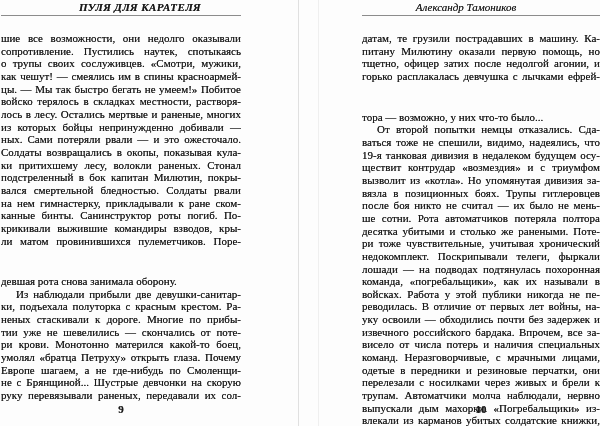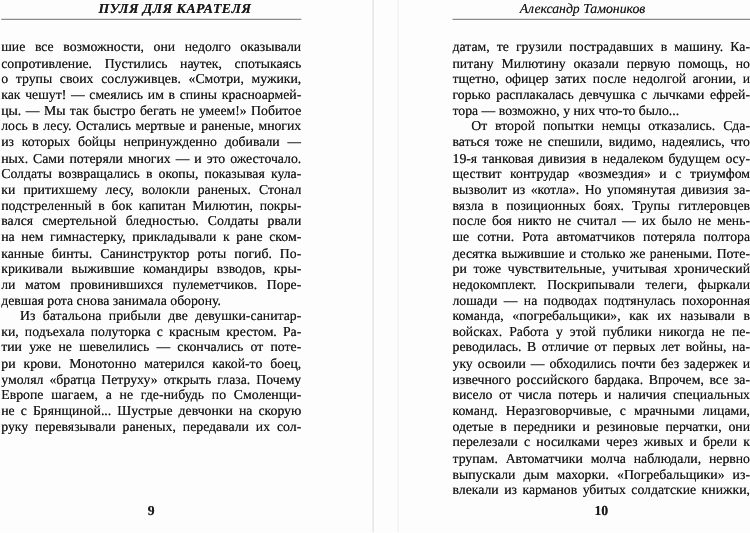--- a/index.html
+++ b/index.html
@@ -28,21 +28,21 @@
   .head-rule { position:absolute; top:15px; left:0; right:0; height:1px; background:var(--rule,#8c8c8c); }
   .bodytext { position:absolute; top:32px; left:0; right:0; }
   .line {
     font-size:11px; line-height:12.66px;
     color:var(--ink,#1a1a1a);
     text-align:justify; text-align-last:justify;
     white-space:nowrap; overflow:hidden;
     text-shadow:0 0 0.45px rgba(22,22,22,.8);
   }
   .line.indent   { text-indent:15px; }
-  .line.para-end { text-align-last:left; }
+  .line.para-end { text-align-last:left;margin-top:28px; }
   .page-num {
     position:absolute; top:403px; left:0; right:0;
     text-align:center; font-size:11px; font-weight:bold;
     color:var(--ink,#1a1a1a); text-shadow:0 0 0.3px rgba(22,22,22,.7);
   }
 </style>
 </head>
 <body>
 
 <div class="spread">
@@ -50,34 +50,36 @@
   <div class="page left">
     <div class="tb">
       <div class="running-head">ПУЛЯ ДЛЯ КАРАТЕЛЯ</div>
       <div class="head-rule"></div>
       <div class="bodytext">
           <div class="line">шие все возможности, они недолго оказывали</div>
           <div class="line">сопротивление. Пустились наутек, спотыкаясь</div>
           <div class="line">о трупы своих сослуживцев. «Смотри, мужики,</div>
           <div class="line">как чешут! — смеялись им в спины красноармей-</div>
           <div class="line">цы. — Мы так быстро бегать не умеем!» Побитое</div>
+          <div class="line">войско терялось в складках местности, растворя-</div>
           <div class="line">лось в лесу. Остались мертвые и раненые, многих</div>
           <div class="line">из которых бойцы непринужденно добивали —</div>
-          <div class="line">ных. Сами потеряли многих — и это ожесточало.</div>
+          <div class="line">ных. Сами потеряли рвали — и это ожесточало.</div>
           <div class="line">Солдаты возвращались в окопы, показывая кула-</div>
           <div class="line">ки притихшему лесу, волокли раненых. Стонал</div>
           <div class="line">подстреленный в бок капитан Милютин, покры-</div>
           <div class="line">вался смертельной бледностью. Солдаты рвали</div>
           <div class="line">на нем гимнастерку, прикладывали к ране ском-</div>
           <div class="line">канные бинты. Санинструктор роты погиб. По-</div>
           <div class="line">крикивали выжившие командиры взводов, кры-</div>
           <div class="line">ли матом провинившихся пулеметчиков. Поре-</div>
           <div class="line para-end">девшая рота снова занимала оборону.</div>
-          <div class="line indent">Из батальона прибыли две девушки-санитар-</div>
+          <div class="line indent">Из наблюдали прибыли две девушки-санитар-</div>
           <div class="line">ки, подъехала полуторка с красным крестом. Ра-</div>
+          <div class="line">неных стаскивали к дороге. Многие по прибы-</div>
           <div class="line">тии уже не шевелились — скончались от поте-</div>
           <div class="line">ри крови. Монотонно матерился какой-то боец,</div>
           <div class="line">умолял «братца Петруху» открыть глаза. Почему</div>
           <div class="line">Европе шагаем, а не где-нибудь по Смоленщи-</div>
           <div class="line">не с Брянщиной... Шустрые девчонки на скорую</div>
           <div class="line">руку перевязывали раненых, передавали их сол-</div>
         </div>
       <div class="page-num">9</div>
     </div>
   </div>
@@ -93,21 +95,21 @@
           <div class="line">горько расплакалась девчушка с лычками ефрей-</div>
           <div class="line para-end">тора — возможно, у них что-то было...</div>
           <div class="line indent">От второй попытки немцы отказались. Сда-</div>
           <div class="line">ваться тоже не спешили, видимо, надеялись, что</div>
           <div class="line">19-я танковая дивизия в недалеком будущем осу-</div>
           <div class="line">ществит контрудар «возмездия» и с триумфом</div>
           <div class="line">вызволит из «котла». Но упомянутая дивизия за-</div>
           <div class="line">вязла в позиционных боях. Трупы гитлеровцев</div>
           <div class="line">после боя никто не считал — их было не мень-</div>
           <div class="line">ше сотни. Рота автоматчиков потеряла полтора</div>
-          <div class="line">десятка выжившие и столько же ранеными. Поте-</div>
+          <div class="line">десятка убитыми и столько же ранеными. Поте-</div>
           <div class="line">ри тоже чувствительные, учитывая хронический</div>
           <div class="line">недокомплект. Поскрипывали телеги, фыркали</div>
           <div class="line">лошади — на подводах подтянулась похоронная</div>
           <div class="line">команда, «погребальщики», как их называли в</div>
           <div class="line">войсках. Работа у этой публики никогда не пе-</div>
           <div class="line">реводилась. В отличие от первых лет войны, на-</div>
           <div class="line">уку освоили — обходились почти без задержек и</div>
           <div class="line">извечного российского бардака. Впрочем, все за-</div>
           <div class="line">висело от числа потерь и наличия специальных</div>
           <div class="line">команд. Неразговорчивые, с мрачными лицами,</div>

